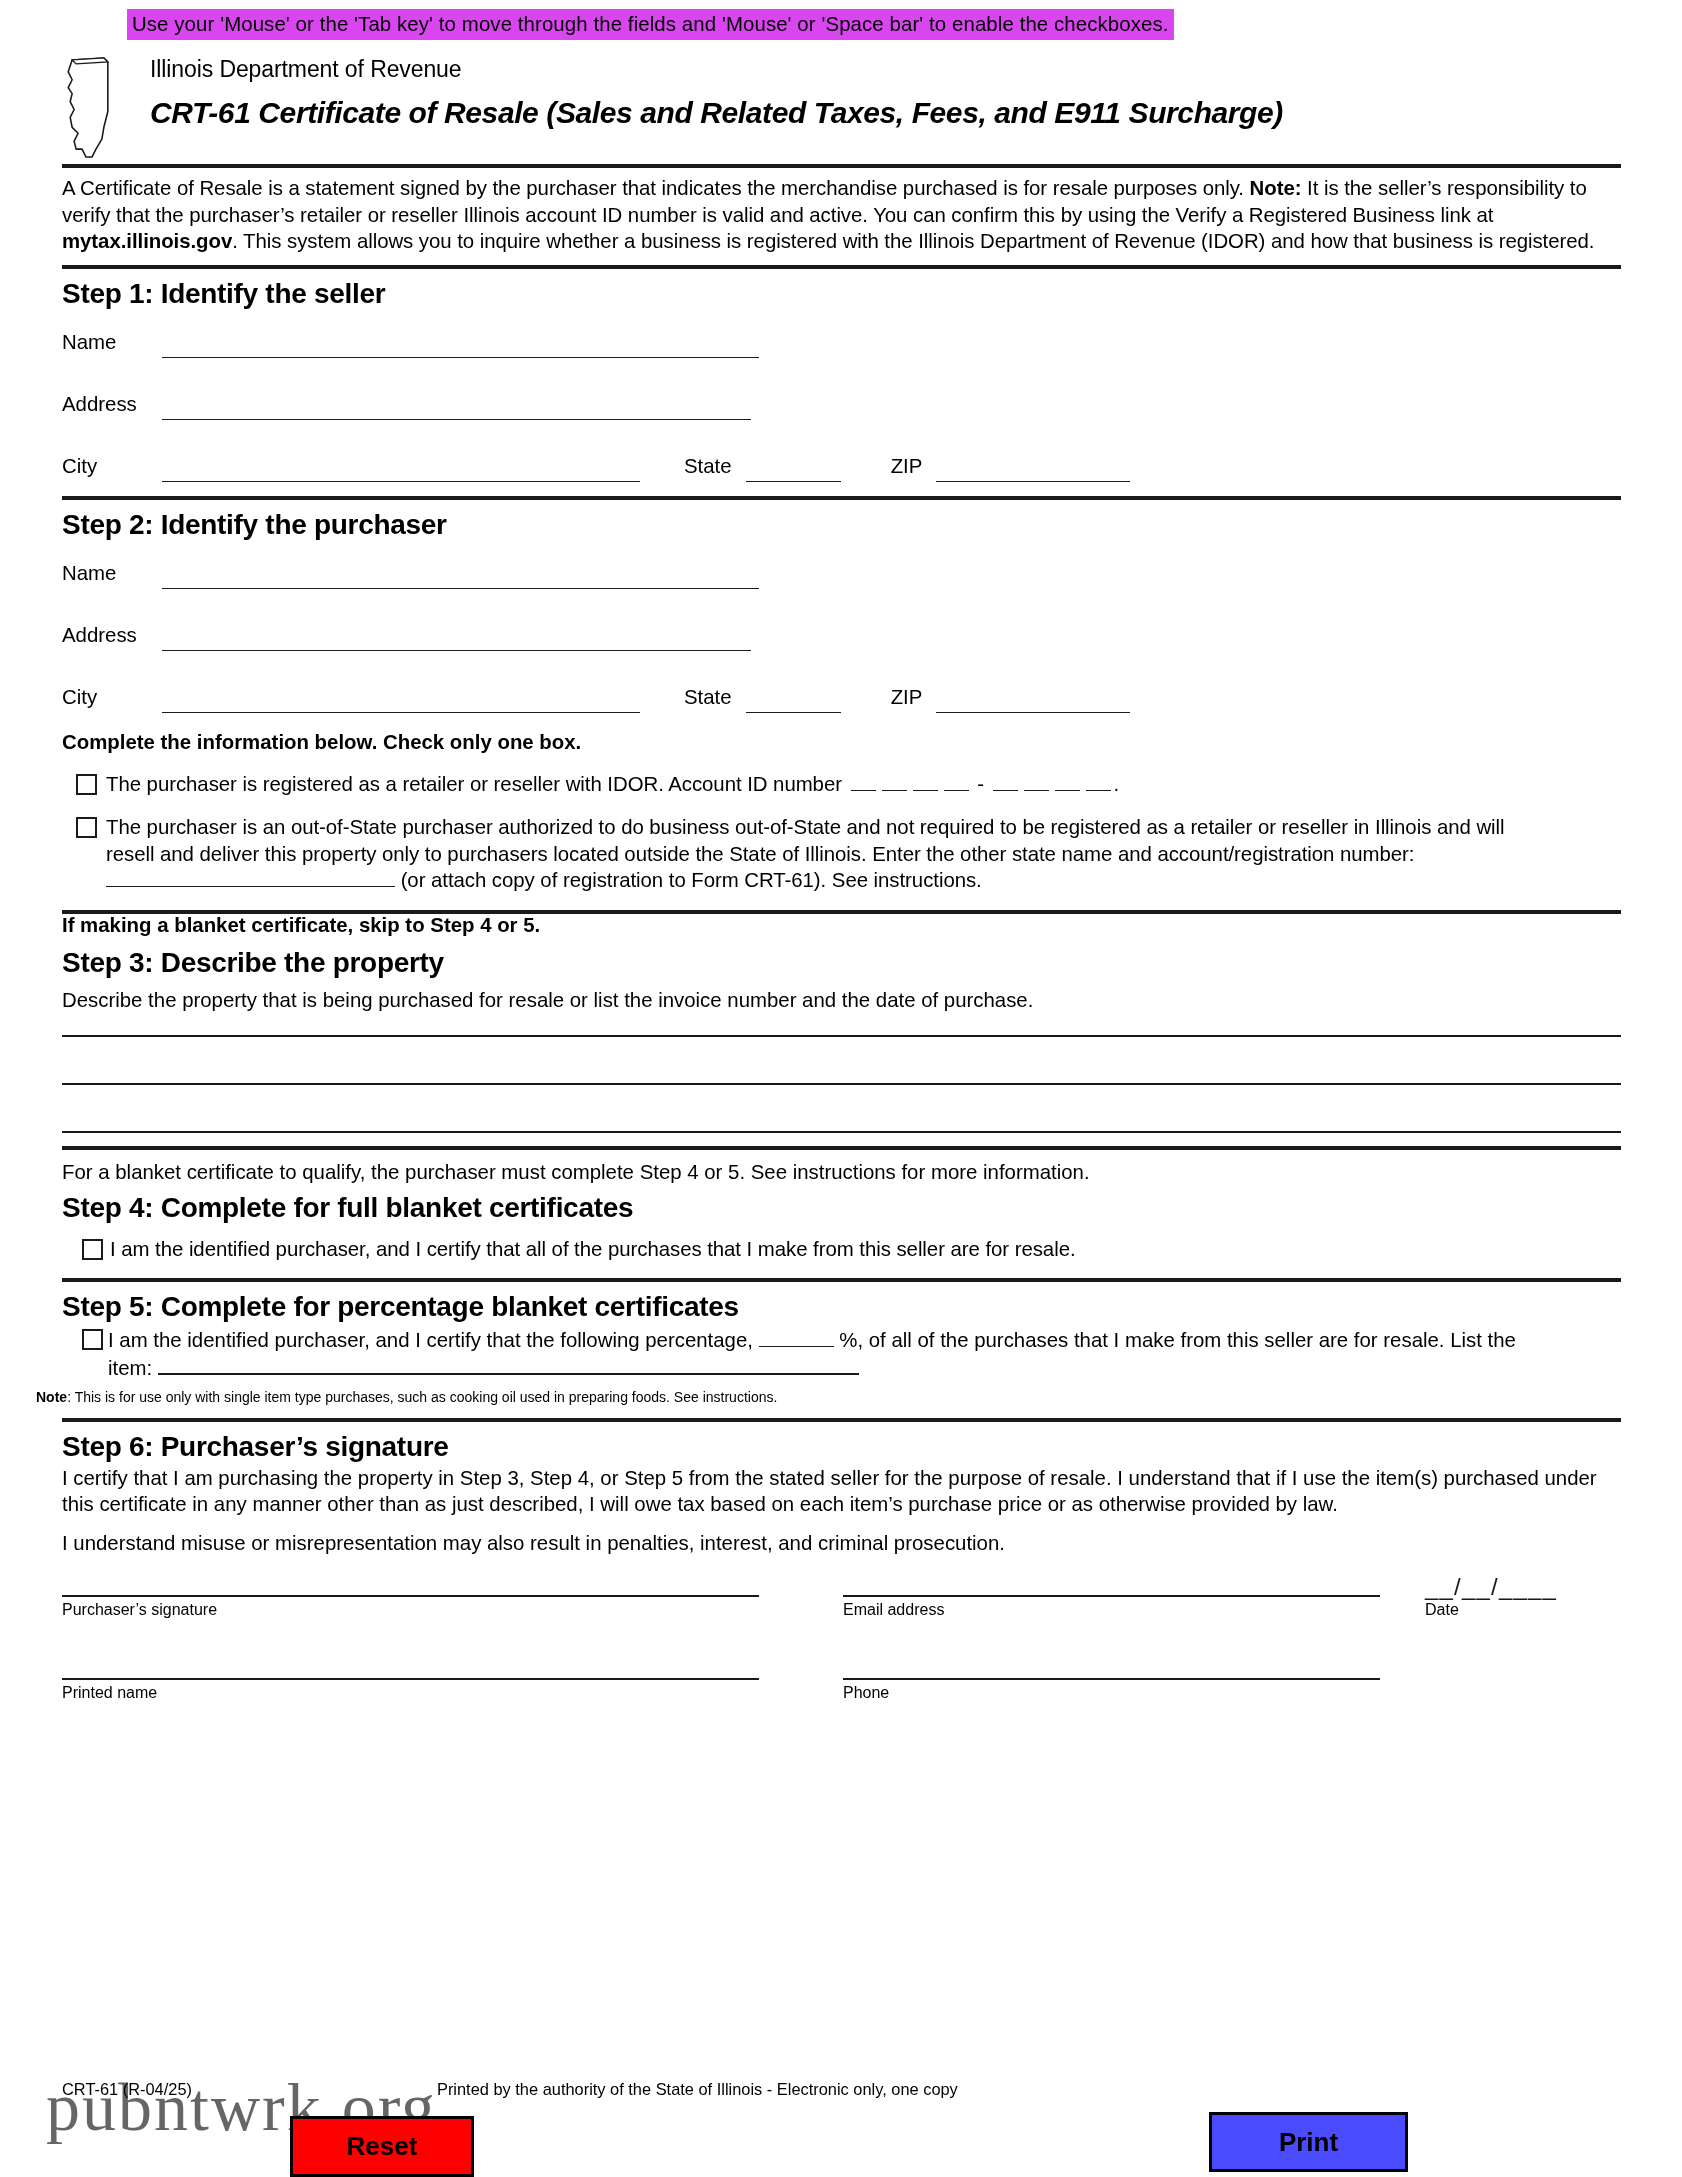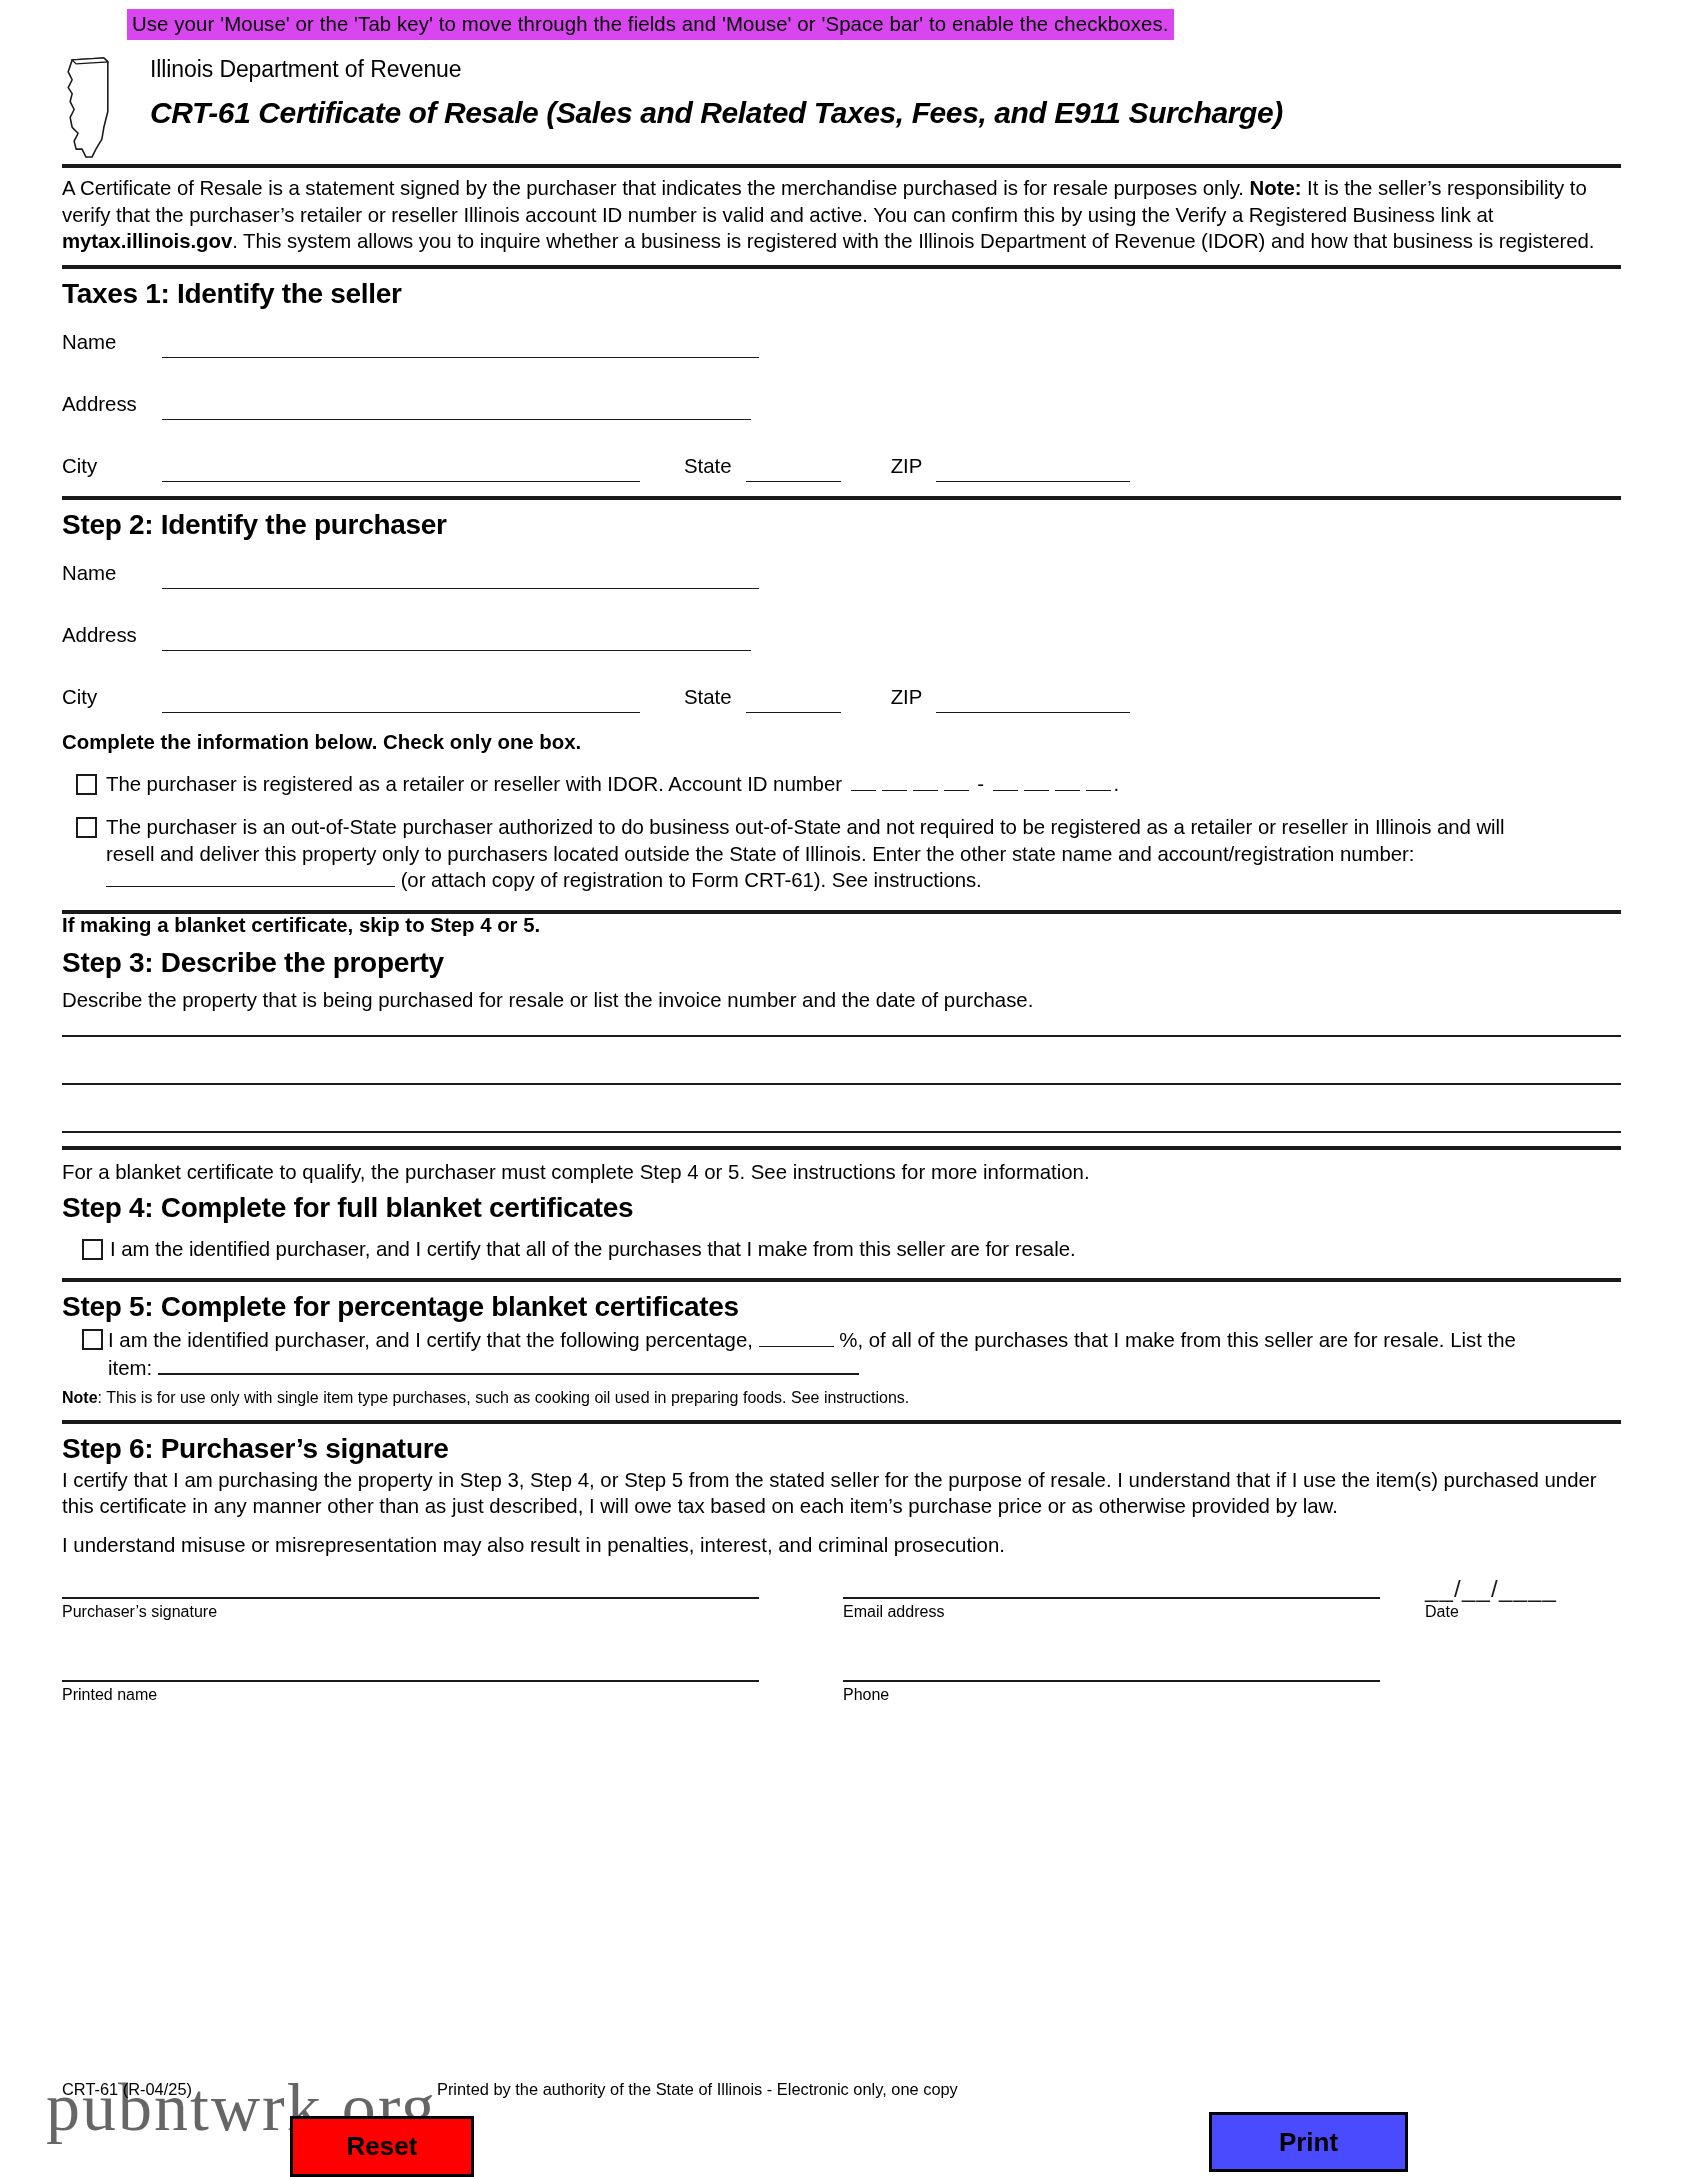--- a/index.html
+++ b/index.html
@@ -94,21 +94,21 @@
   .writeline { margin: 0 62px; border-top: 2.5px solid #1a1a1a; }
   .writegap { height: 46px; }
 
   
   .step5-row { display: flex; margin: 4px 62px 0 62px; align-items: flex-start; }
   .step5-box { flex: 0 0 auto; width: 21px; height: 21px;
     border: 2.3px solid #1a1a1a; background: #fff; margin: 2px 5px 0 20px; }
   .step5-text { font-size: 20.4px; line-height: 1.34; }
   .item-line { display: inline-block; border-bottom: 2px solid #1a1a1a;
                width: 701px; height: 17px; }
-  .note-row { font-size: 16px; margin: 7px 62px 0 62px; }
+  .note-row { font-size: 14px; margin: 7px 62px 0 36px; }
 
   
   .cert { font-size: 20.4px; margin: 2px 62px 0 62px; line-height: 1.30; }
   .cert.second { margin-top: 12px; }
 
   
   .sigblock { position: relative; margin: 0 62px; height: 119px; }
   .sigline { position: absolute; border-top: 2.5px solid #1a1a1a; }
   .siglabel { position: absolute; font-size: 16px; }
 
@@ -165,21 +165,21 @@
   </div>
 
   <div class="rule-thick"></div>
 
   <div class="intro">
     <span>A Certificate of Resale is a statement signed by the purchaser that indicates the merchandise purchased is for resale purposes only. </span><b>Note:</b><span> It is the seller’s responsibility to verify that the purchaser’s retailer or reseller Illinois account ID number is valid and active. You can confirm this by using the Verify a Registered Business link at </span><b>mytax.illinois.gov</b><span>. This system allows you to inquire whether a business is registered with the Illinois Department of Revenue (IDOR) and how that business is registered.</span>
   </div>
 
   <div class="rule-thick" style="margin-top:10px"></div>
 
-  <div class="step-head">Taxes 1: Identify the seller</div>
+  <div class="step-head">Step 1: Identify the seller</div>
   <div class="fields">
     <div class="frow">
       <div class="flabel">Name</div>
       <div class="fline name"></div>
     </div>
     <div class="gap-lg"></div>
     <div class="frow">
       <div class="flabel">Address</div>
       <div class="fline addr"></div>
     </div>

